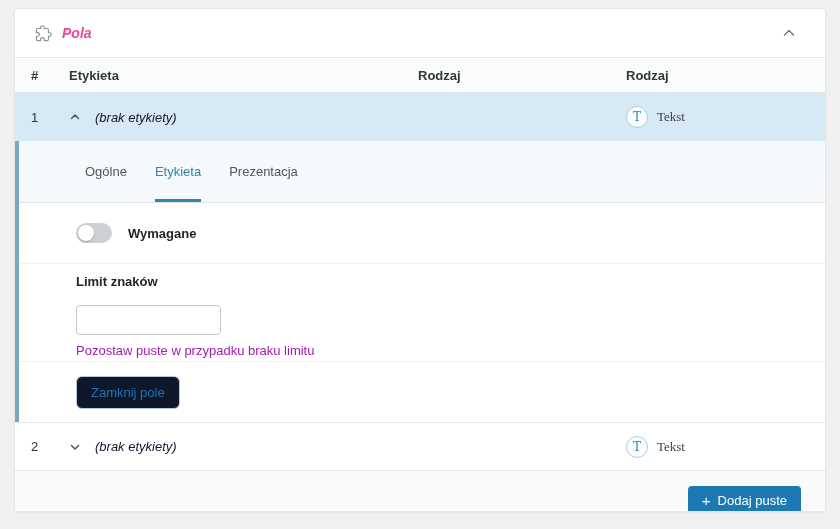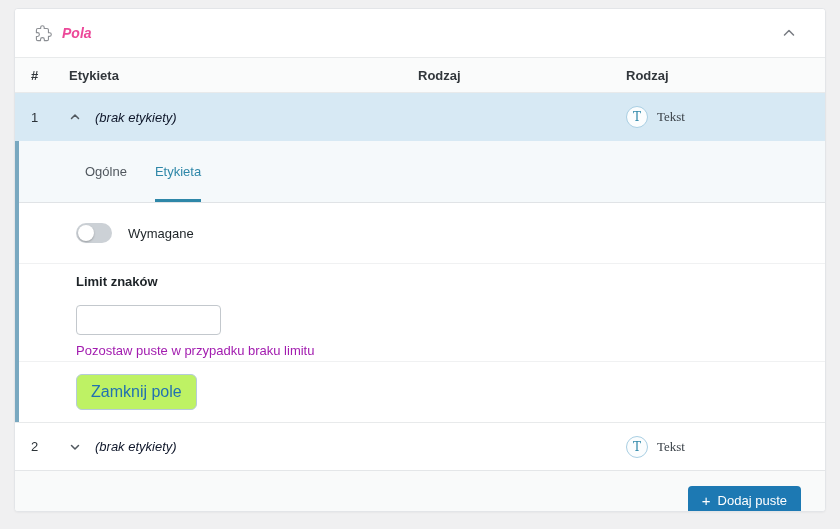--- a/index.html
+++ b/index.html
@@ -88,34 +88,34 @@
   }
   .toggle {
     width: 36px; height: 20px; border-radius: 10px;
     background: #ccd1d6; position: relative; border: none; cursor: pointer;
   }
   .toggle .knob {
     position: absolute; left: 2px; top: 2px;
     width: 16px; height: 16px; border-radius: 50%;
     background: #fff; box-shadow: 0 1px 2px rgba(0,0,0,.25);
   }
-  .toggle-label { margin-left: 16px; font-weight: 400; color: #1d2327; }
+  .toggle-label { margin-left: 16px; font-weight: 700; color: #1d2327; }
   .limit-section { height: 98px; padding-top: 10px; border-bottom: 1px solid #f0f1f2; }
   .field-label { display: block; font-weight: 700; color: #1d2327; margin-bottom: 16px; }
   .text-input {
     width: 145px; height: 30px;
     border: 1px solid #c3c8cd; border-radius: 4px;
     font-family: inherit; font-size: 13px; padding: 0 8px; color: #2c3338;
     background: #fff;
   }
   .help-text { margin-top: 8px; color: #a21caf; }
   .buttons-section { height: 60px; display: flex; align-items: center; gap: 9px; }
   .btn-outline {
-    background: #bef264; border: 1px solid #b5cbda; border-radius: 6px;
-    color: #2271b1; font-family: inherit; font-size: 16px; font-weight: 500;
+    background: #0f172a; border: 1px solid #b5cbda; border-radius: 6px;
+    color: #2271b1; font-family: inherit; font-size: 13px; font-weight: 500;
     padding: 8px 14px; cursor: pointer;
   }
   
   .panel-footer {
     height: 59px;
     background: #f9fafa;
     border-top: 1px solid #e4e6e8;
     display: flex; align-items: center; justify-content: flex-end;
     padding-right: 24px;
   }
@@ -174,20 +174,21 @@
       <span class="tbadge">T</span>
       <span class="typetext">Tekst</span>
     </span>
   </div>
 
   <div class="editor">
 
     <div class="tabs">
       <button class="tab">Ogólne</button>
       <button class="tab active">Etykieta</button>
+      <button class="tab">Prezentacja</button>
     </div>
 
     <div class="section toggle-section">
       <button class="toggle">
         <span class="knob"></span>
       </button>
       <span class="toggle-label">Wymagane</span>
     </div>
 
     <div class="section limit-section">

